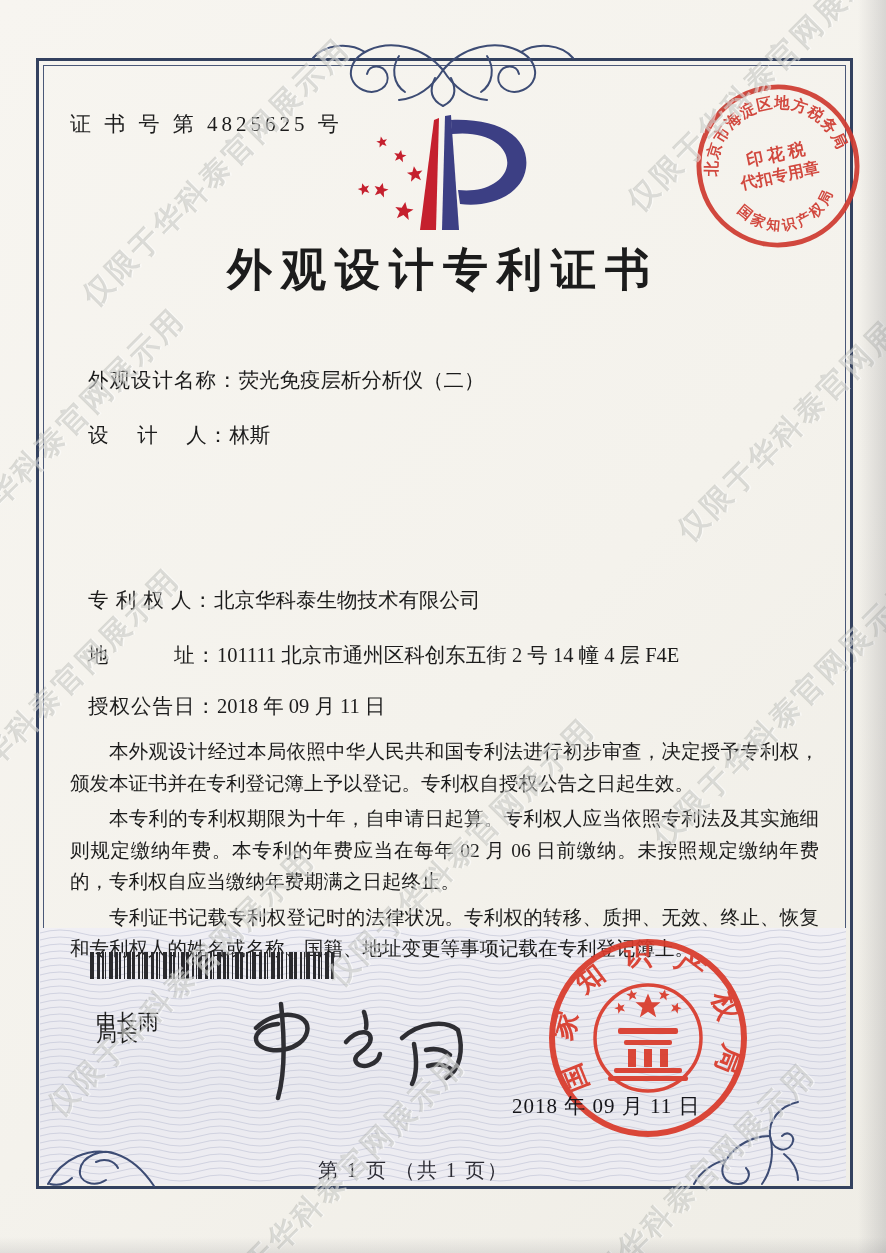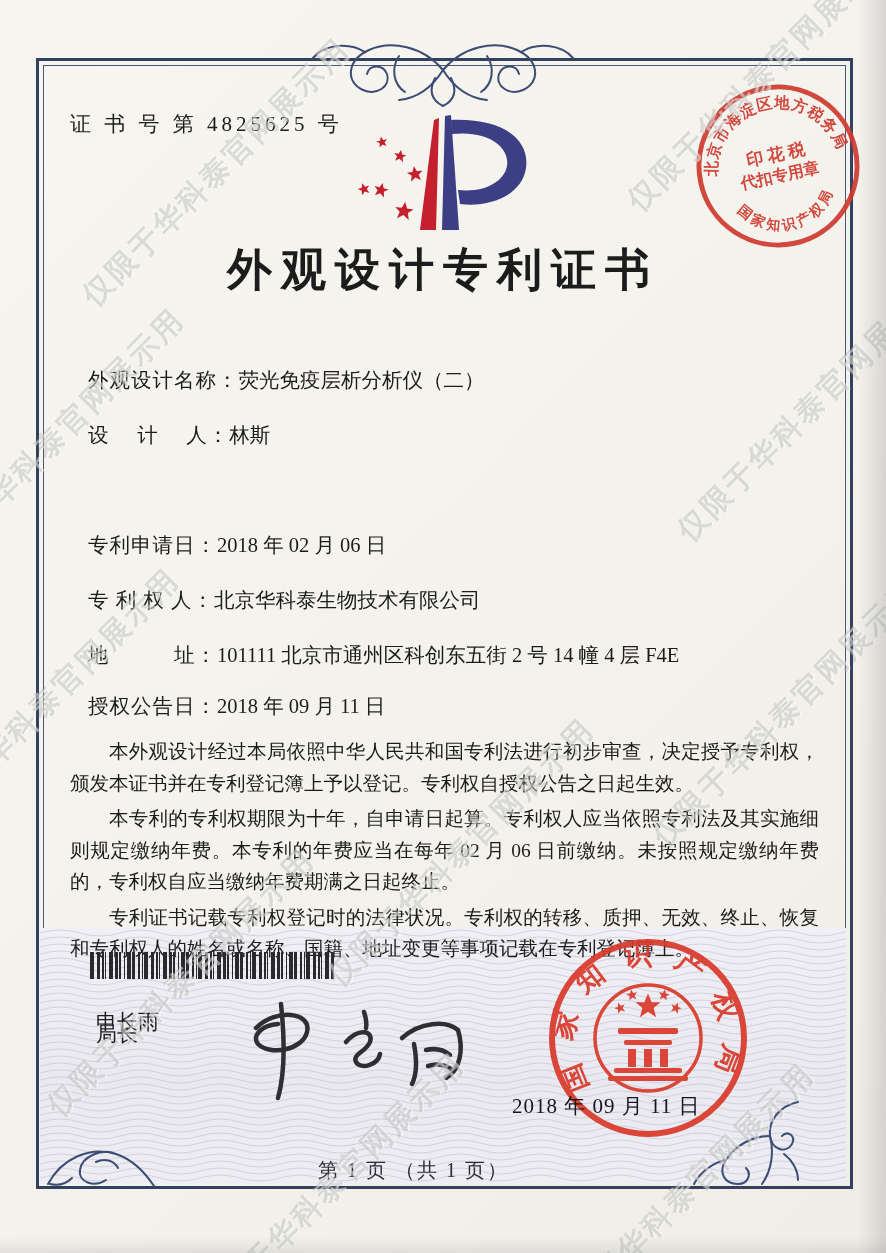--- a/index.html
+++ b/index.html
@@ -125,23 +125,20 @@
   <div class="cert-no">证 书 号 第 4825625 号</div>
 
   <div class="doc-title">外观设计专利证书</div>
 
   <div class="field-row" style="top:366px;">
     <span class="lbl">外观设计名称：</span><span>荧光免疫层析分析仪（二）</span>
   </div>
   <div class="field-row" style="top:421px;">
     <span class="lbl">设　 计　 人：</span><span>林斯</span>
   </div>
-  <div class="field-row" style="top:531px;">
-    <span class="lbl">专利申请日：</span><span>2018 年 02 月 06 日</span>
-  </div>
   <div class="field-row" style="top:586px;">
     <span class="lbl">专 利 权 人：</span><span>北京华科泰生物技术有限公司</span>
   </div>
   <div class="field-row" style="top:641px;">
     <span class="lbl">地　　　址：</span><span>101111 北京市通州区科创东五街 2 号 14 幢 4 层 F4E</span>
   </div>
   <div class="field-row" style="top:692px;">
     <span class="lbl">授权公告日：</span><span>2018 年 09 月 11 日</span>
   </div>
 

